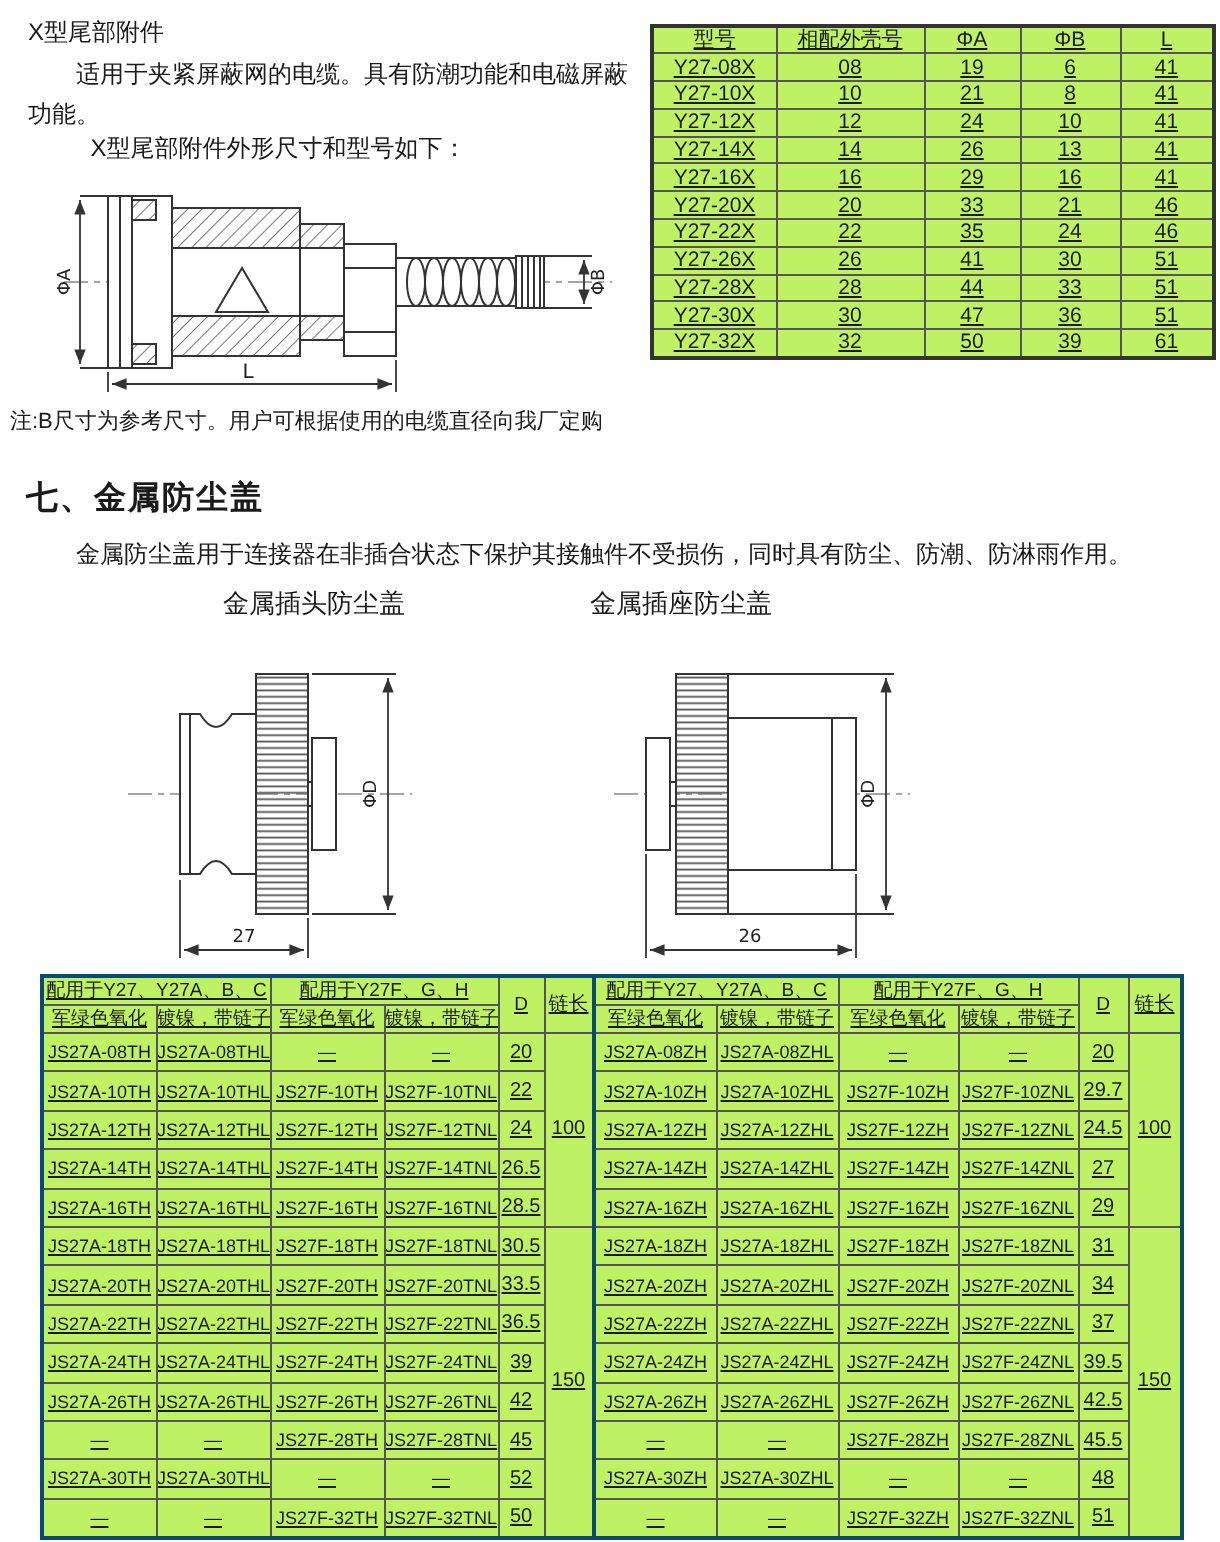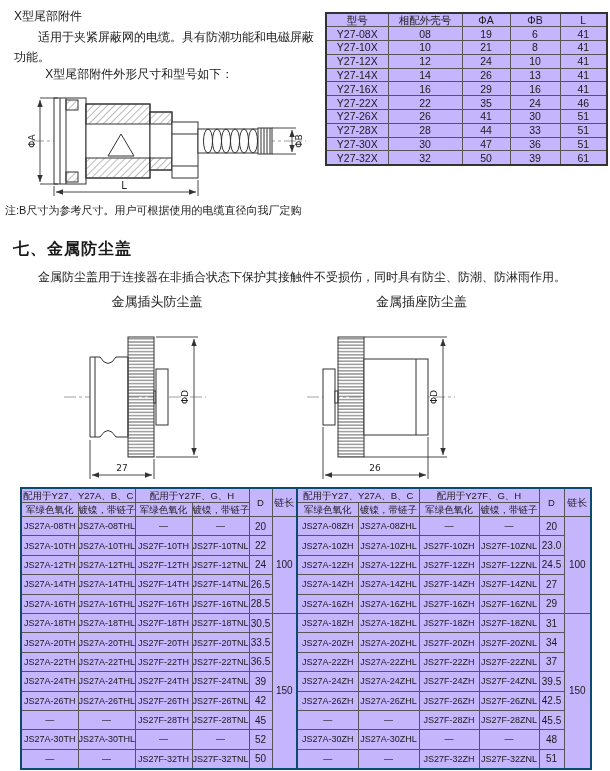--- a/index.html
+++ b/index.html
@@ -7,22 +7,22 @@
   body{position:relative;font-family:"Liberation Sans","DejaVu Sans",sans-serif;color:#1a1a1a;overflow:hidden;}
   .abs{position:absolute;}
   .x-title{left:14px;top:8px;font-size:12px;}
   .x-desc{left:14px;top:27px;width:310px;font-size:12px;line-height:20px;text-indent:2em;}
   .x-caption{left:14px;top:66px;width:310px;font-size:12px;text-indent:2.6em;}
   .x-note{left:5px;top:203px;font-size:11px;}
   .sec7-title{left:13px;top:239px;font-size:16px;font-weight:700;letter-spacing:1px;}
   .sec7-desc{left:14px;top:269px;width:588px;font-size:12px;text-indent:2em;}
   .cover-caption{top:293px;font-size:13px;font-weight:400;}
   .plug-caption{left:72px;width:170px;text-align:center;}
-  .socket-caption{left:295px;width:172px;text-align:right;}
-  table{border-collapse:collapse;background:#c4b5fd;}
+  .socket-caption{left:295px;width:172px;text-align:left;}
+  table{border-collapse:collapse;background:#bef264;text-decoration:underline;}
   
   .y27{left:325px;top:12px;width:281px;border:2px solid #333;table-layout:fixed;}
   .y27 th,.y27 td{border:1px solid #555;text-align:center;font-size:10.5px;font-weight:400;height:13.8px;line-height:12px;padding:0;white-space:nowrap;overflow:hidden;}
   
   .dust{top:487px;border:2px solid #0c4a6e;table-layout:fixed;}
   .dust-left{left:20px;width:268px;}
   .dust-right{left:296px;width:284px;}
   .dust th{font-size:9.5px;font-weight:400;height:14px;line-height:13px;}
   .dust td{font-size:9px;height:19.4px;}
   .dust th,.dust td{border:1px solid #555;text-align:center;padding:0;white-space:nowrap;overflow:hidden;}
@@ -149,20 +149,27 @@
         <td>26</td>
         <td>13</td>
         <td>41</td>
       </tr>
       <tr>
         <td>Y27-16X</td>
         <td>16</td>
         <td>29</td>
         <td>16</td>
         <td>41</td>
+      </tr>
+      <tr>
+        <td>Y27-20X</td>
+        <td>20</td>
+        <td>33</td>
+        <td>21</td>
+        <td>46</td>
       </tr>
       <tr>
         <td>Y27-22X</td>
         <td>22</td>
         <td>35</td>
         <td>24</td>
         <td>46</td>
       </tr>
       <tr>
         <td>Y27-26X</td>
@@ -413,21 +420,21 @@
         <td>—</td>
         <td>—</td>
         <td class="d-cell">20</td>
         <td rowspan="5" class="chain-cell">100</td>
       </tr>
       <tr>
         <td>JS27A-10ZH</td>
         <td>JS27A-10ZHL</td>
         <td>JS27F-10ZH</td>
         <td>JS27F-10ZNL</td>
-        <td class="d-cell">23.0</td>
+        <td class="d-cell">29.7</td>
       </tr>
       <tr>
         <td>JS27A-12ZH</td>
         <td>JS27A-12ZHL</td>
         <td>JS27F-12ZH</td>
         <td>JS27F-12ZNL</td>
         <td class="d-cell">24.5</td>
       </tr>
       <tr>
         <td>JS27A-14ZH</td>

